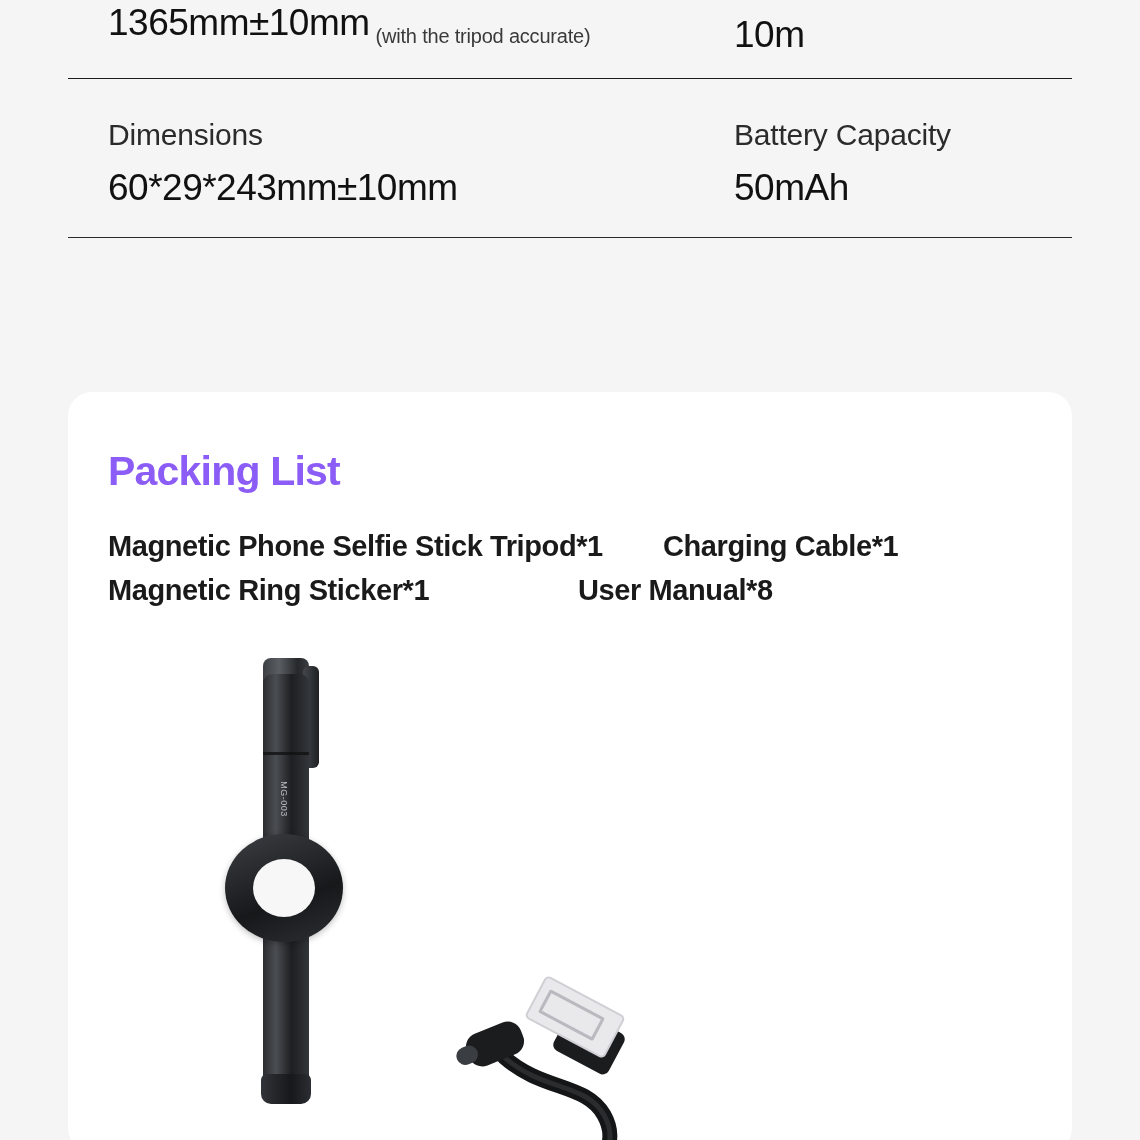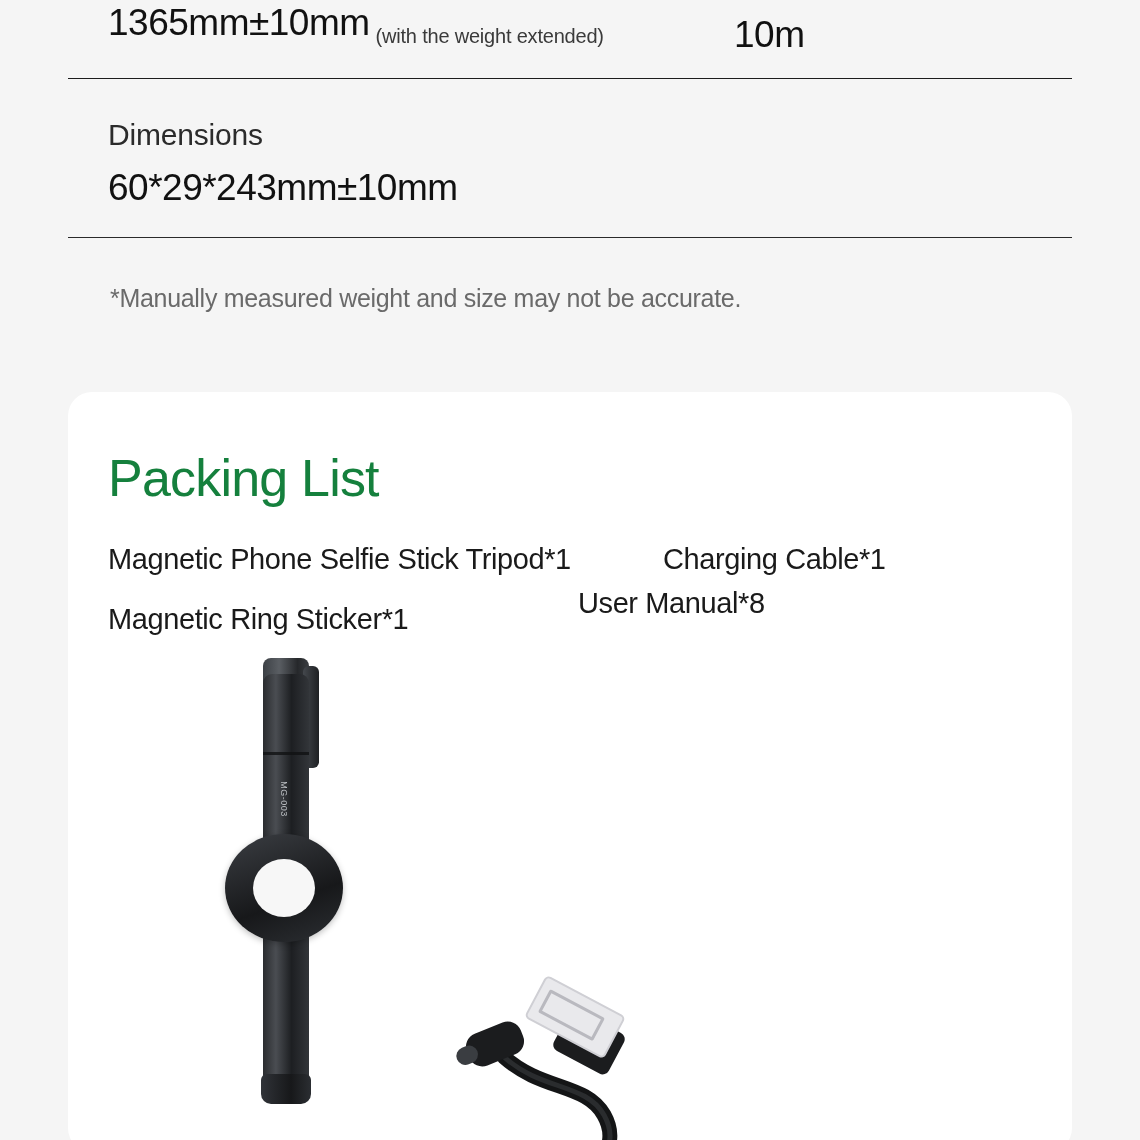--- a/index.html
+++ b/index.html
@@ -84,39 +84,40 @@
   .card {
     position: absolute;
     left: 68px;
     top: 392px;
     width: 1004px;
     height: 760px;
     background: #ffffff;
     border-radius: 24px;
   }
   .card-title {
-    font-size: 52px;
-    font-weight: normal;
+    font-size: 41px;
+    font-weight: bold;
     letter-spacing: -0.8px;
-    color: #15803d;
+    color: #8b5cf6;
     padding: 56px 0 0 40px;
   }
   .items {
     padding: 30px 0 0 40px;
     font-size: 29px;
     color: #1a1a1a;
     letter-spacing: -0.4px;
     line-height: 1.5;
   }
   .items-line {
     display: flex;
+    font-weight: bold;
   }
   .items-line .a { width: 555px; }
   .items-line .b { }
-  .items-line.second .a { width: 470px; margin-top: 16px; }
+  .items-line.second .a { width: 470px; }
 
   
   .photos {
     position: absolute;
     left: 0; right: 0; top: 240px; bottom: 0;
   }
 
   
   .stick {
     position: absolute;
@@ -263,39 +264,42 @@
     width: 260px; height: 300px;
   }
 </style>
 </head>
 <body>
 
 <div class="spec-area">
 
   <div class="spec-row row-top">
     <div class="spec-col left">
-      <span class="spec-value">1365mm±10mm</span><span class="spec-note">(with the weight extended)</span>
+      <span class="spec-value">1365mm±10mm</span><span class="spec-note">(with the tripod accurate)</span>
     </div>
     <div class="spec-col right">
       <div class="spec-value">10m</div>
     </div>
   </div>
 
   <div class="divider"></div>
 
   <div class="spec-row row-mid">
     <div class="spec-col left">
       <div class="spec-label">Dimensions</div>
       <div class="spec-value">60*29*243mm±10mm</div>
     </div>
+    <div class="spec-col right">
+      <div class="spec-label">Battery Capacity</div>
+      <div class="spec-value">50mAh</div>
+    </div>
   </div>
 
   <div class="divider thin"></div>
 
-  <div class="footnote">*Manually measured weight and size may not be accurate.</div>
 </div>
 
 <div class="card">
 
   <div class="card-title">Packing List</div>
 
   <div class="items">
     <div class="items-line">
       <span class="a">Magnetic Phone Selfie Stick Tripod*1</span>
       <span class="b">Charging Cable*1</span>

